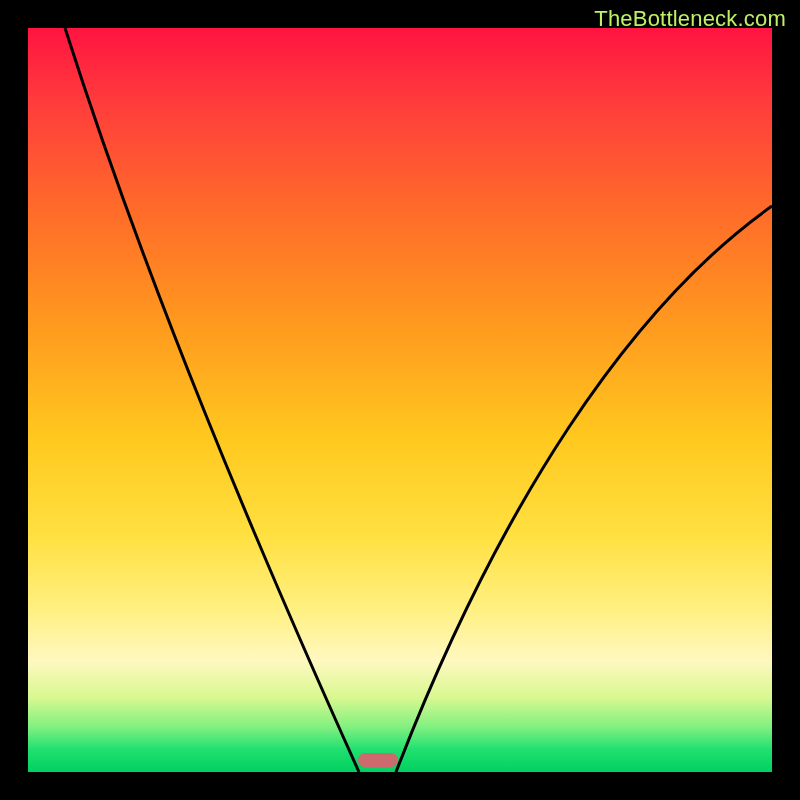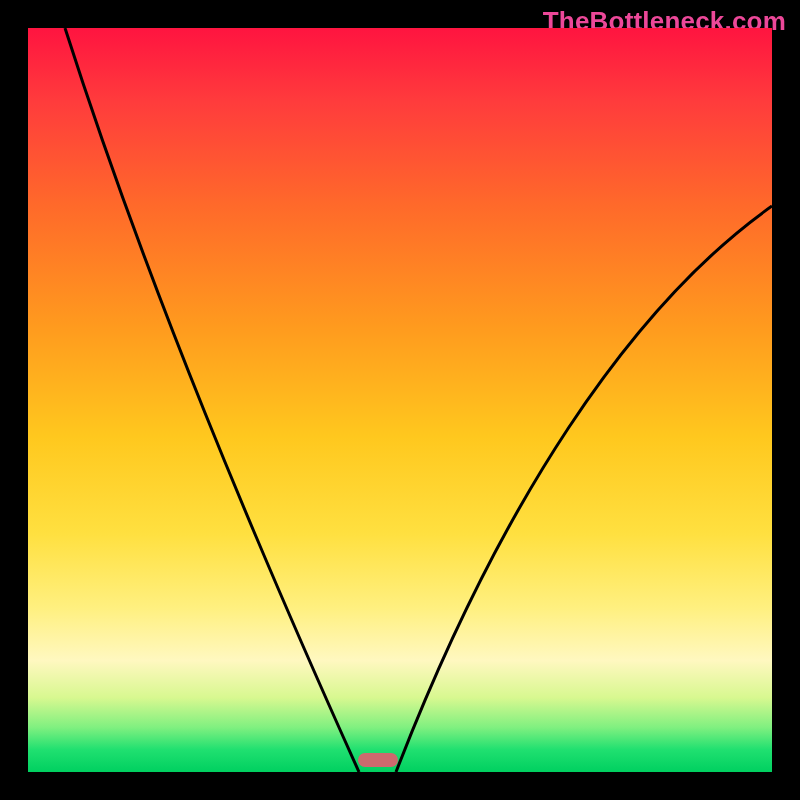--- a/index.html
+++ b/index.html
@@ -37,23 +37,23 @@
       #d8f890 90%,
       #80f080 94%,
       #20e070 97%,
       #00d060 100%
     );
   }
   .watermark {
     position: absolute;
     top: 6px;
     right: 14px;
-    color: #ec4899;
-    font-size: 26px;
-    font-weight: 700;
+    color: #bef264;
+    font-size: 22px;
+    font-weight: 400;
     letter-spacing: 0.2px;
     user-select: none;
   }
   .curves-svg {
     position: absolute;
     left: 0;
     top: 0;
     width: 744px;
     height: 744px;
     display: block;

